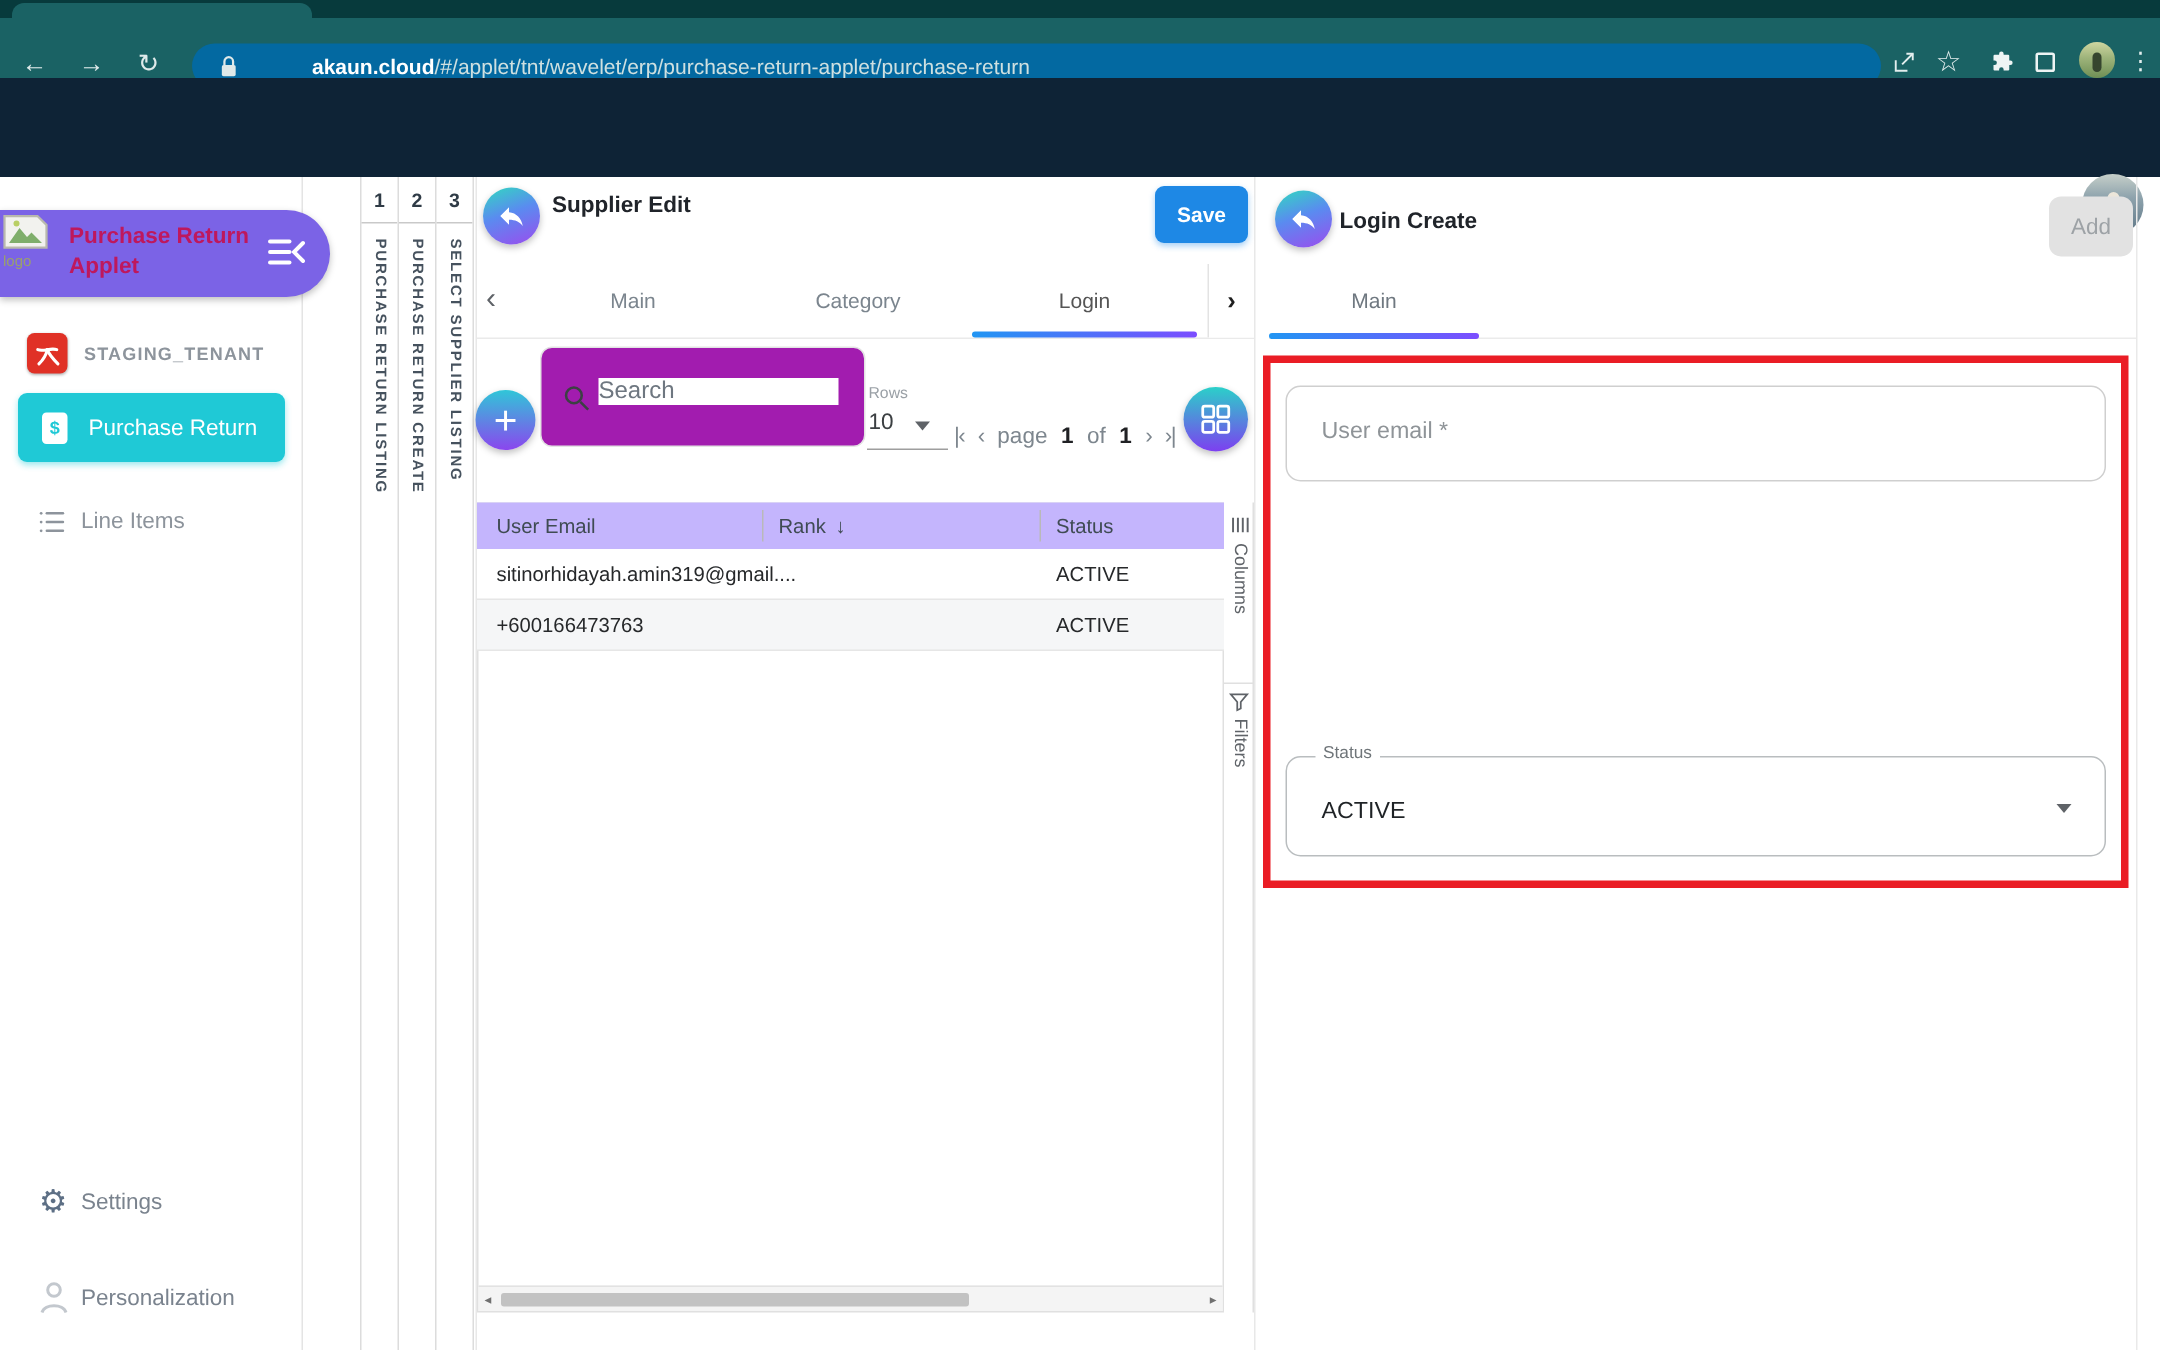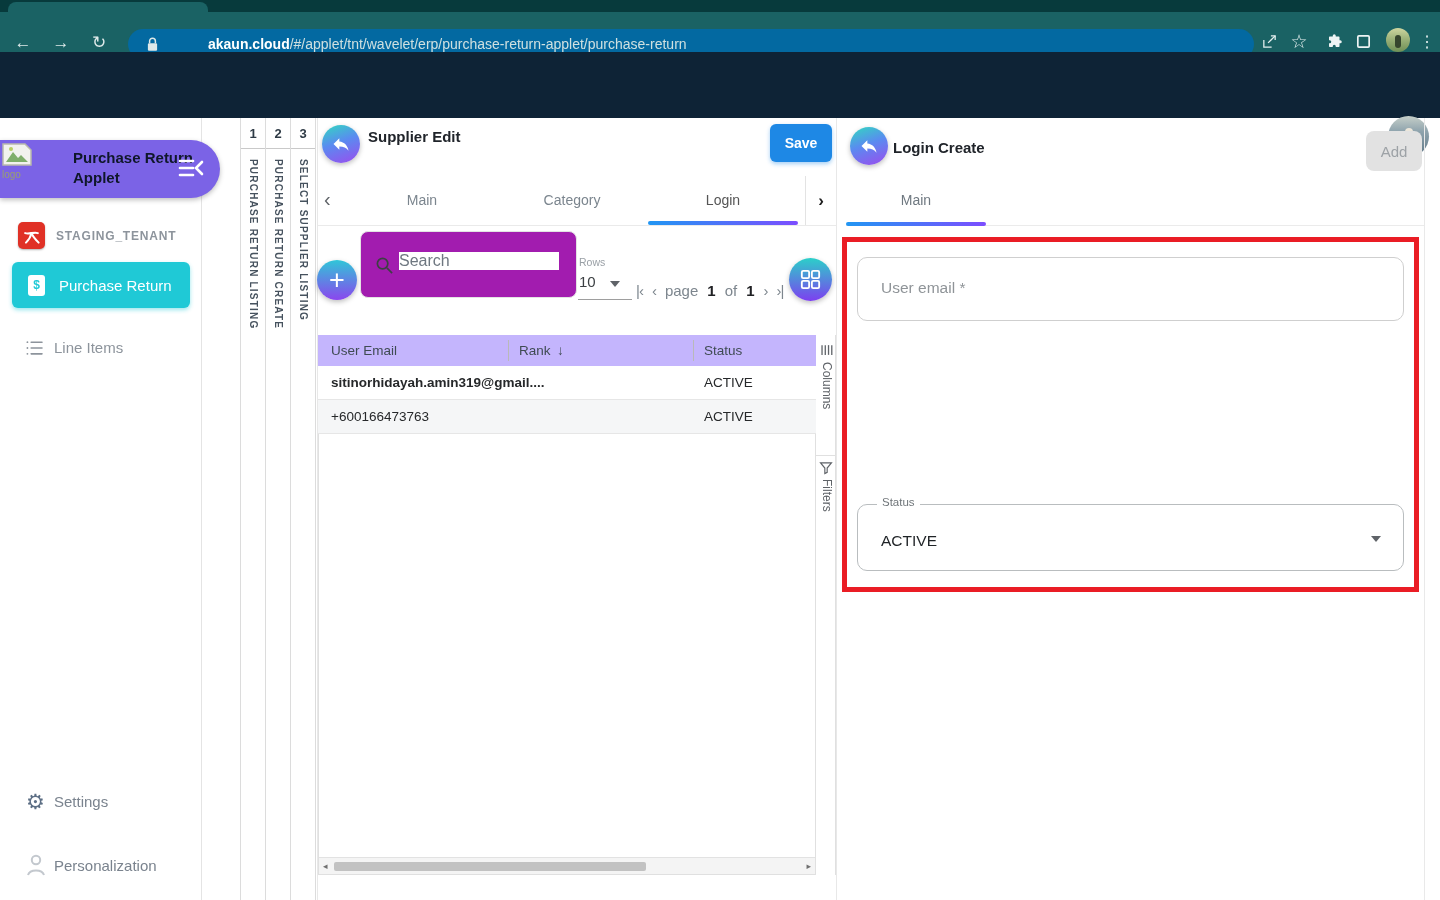--- a/index.html
+++ b/index.html
@@ -22,21 +22,21 @@
 
   
   .appbar { left:0; top:52px; width:1440px; height:66px; background:#0e2336; }
   .brand { left:104px; top:70px; color:#fff; font-size:27px; font-weight:700; letter-spacing:.5px; }
   .appbar-avatar { left:1388px; top:64px; width:41px; height:41px; border-radius:50%; overflow:hidden; background:linear-gradient(180deg,#c6cfc9 0%,#8ea3ad 38%,#5d7585 100%); cursor:pointer; }
   .appbar-avatar::after { content:""; position:absolute; left:17px; top:12px; width:8px; height:22px; background:#ece6da; border-radius:4px 4px 2px 2px; }
 
   
   .sidebar { left:0; top:118px; width:202px; height:782px; background:#fff; border-right:1px solid #e4e4e4; }
   .applet-header { left:0; top:140px; width:220px; height:58px; background:#7b63e6; border-radius:0 29px 29px 0; box-shadow:0 2px 5px rgba(0,0,0,.25); z-index:3; }
-  .applet-title { left:46px; top:148px; width:132px; color:#0f172a; font-size:15px; font-weight:600; line-height:1.35;margin-left:27px; }
+  .applet-title { left:46px; top:148px; width:132px; color:#be185d; font-size:15px; font-weight:600; line-height:1.35; }
   .logo-ph { left:2px; top:143px; width:36px; height:44px; }
   .logo-word { position:absolute; left:0; top:26px; font-size:10px; color:#9aa06e; }
   .row-label { font-size:15px; color:#8d949c; }
   .tenant-icon { left:18px; top:222px; width:27px; height:27px; background:#e03126; border-radius:5px; box-shadow:0 1px 2px rgba(0,0,0,.3); display:flex; align-items:center; justify-content:center; }
   .tenant-label { left:56px; top:229px; font-size:12px; font-weight:700; color:#8d949c; letter-spacing:.8px; }
   .module-btn { left:12px; top:262px; width:178px; height:46px; background:#1fc9d6; border-radius:6px; box-shadow:0 2px 4px rgba(31,201,214,.45); display:flex; align-items:center; cursor:pointer; }
   .module-label { color:#fff; font-size:15px; margin-left:14px; }
   .doc-icon { width:17px; height:21px; background:#fff; border-radius:3px; margin-left:16px; display:flex; align-items:center; justify-content:center; font-size:12px; font-weight:700; color:#1fc9d6; }
   .gear-glyph { font-size:21px; color:#5d6f85; line-height:21px; }
 
@@ -276,21 +276,21 @@
   <div class="abs tbl-frame"></div>
   <div class="abs tbl-head">
     <span class="th" style="left:13px;">User Email</span>
     <span class="th" style="left:201px;">Rank</span>
     <span class="th" style="left:239px;">↓</span>
     <span class="th" style="left:386px;">Status</span>
     <span class="th-div" style="left:190px;"></span>
     <span class="th-div" style="left:375px;"></span>
   </div>
   <div class="abs trow" style="top:366px;">
-    <span class="td" style="left:13px;font-weight:bold;">sitinorhidayah.amin319@gmail....</span>
+    <span class="td" style="left:13px;">sitinorhidayah.amin319@gmail....</span>
     <span class="td" style="left:386px;">ACTIVE</span>
   </div>
   <div class="abs trow" style="top:400px; background:#f5f6f7;">
     <span class="td" style="left:13px;">+600166473763</span>
     <span class="td" style="left:386px;">ACTIVE</span>
   </div>
   <div class="abs hscroll">
     <span class="hs-arrow" style="left:4px;">◂</span>
     <span class="hs-thumb"></span>
     <span class="hs-arrow" style="right:4px;">▸</span>

